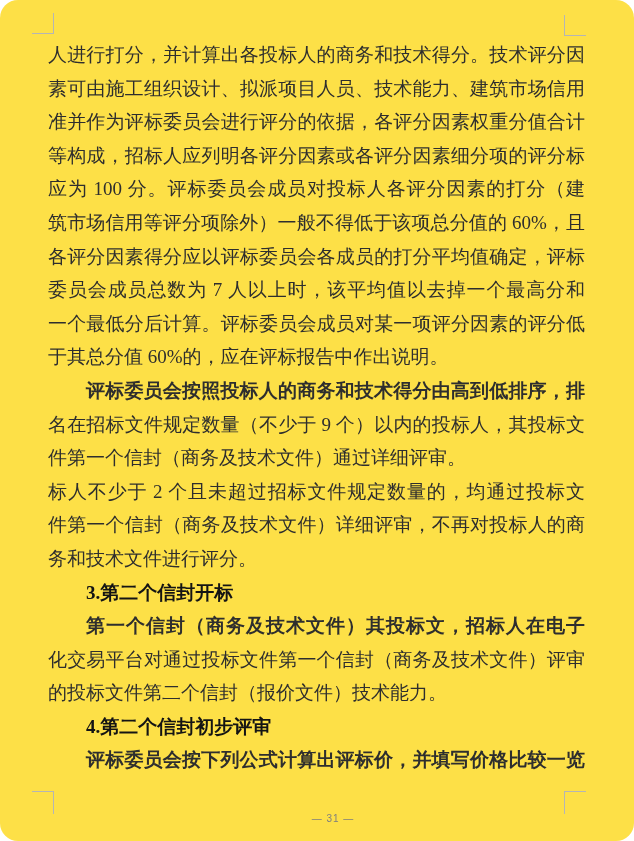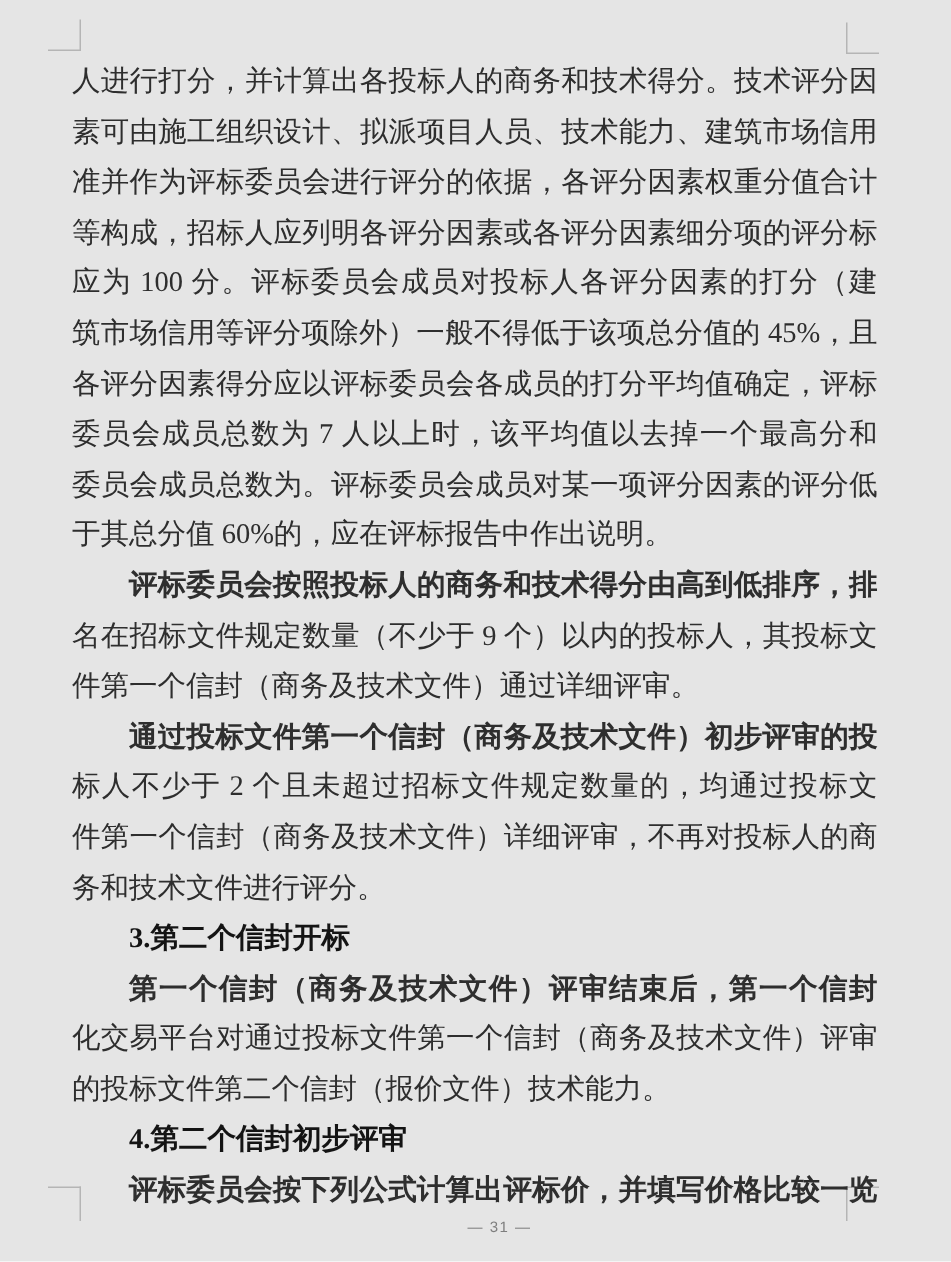--- a/index.html
+++ b/index.html
@@ -10,21 +10,22 @@
   body {
     width: 634px;
     height: 841px;
     position: relative;
     font-family: "Liberation Serif", "DejaVu Serif", serif;
     overflow: hidden;
   }
   .page {
     position: absolute;
     inset: 0;
-    background: #e5e5e5;
+    background: #fde047;
+    border-radius: 18px;
   }
   
   .mark {
     position: absolute;
     width: 21px;
     height: 20px;
   }
   .mark-tl { left: 32px; top: 13px;  border-right: 1px solid #b5b5b5; border-bottom: 1px solid #b5b5b5; }
   .mark-tr { left: 564px; top: 15px; border-left: 1px solid #b5b5b5;  border-bottom: 1px solid #b5b5b5; }
   .mark-bl { left: 32px; top: 791px; height: 22px; border-right: 1px solid #b5b5b5; border-top: 1px solid #b5b5b5; }
@@ -84,38 +85,37 @@
   <div class="mark mark-bl"></div>
   <div class="mark mark-br"></div>
 
   <div class="textarea">
 
     <div class="line">人进行打分，并计算出各投标人的商务和技术得分。技术评分因</div>
     <div class="line">素可由施工组织设计、拟派项目人员、技术能力、建筑市场信用</div>
     <div class="line">准并作为评标委员会进行评分的依据，各评分因素权重分值合计</div>
     <div class="line">等构成，招标人应列明各评分因素或各评分因素细分项的评分标</div>
     <div class="line">应为 100 分。评标委员会成员对投标人各评分因素的打分（建</div>
-    <div class="line">筑市场信用等评分项除外）一般不得低于该项总分值的 45%，且</div>
+    <div class="line">筑市场信用等评分项除外）一般不得低于该项总分值的 60%，且</div>
     <div class="line">各评分因素得分应以评标委员会各成员的打分平均值确定，评标</div>
     <div class="line">委员会成员总数为 7 人以上时，该平均值以去掉一个最高分和</div>
-    <div class="line">委员会成员总数为。评标委员会成员对某一项评分因素的评分低</div>
+    <div class="line">一个最低分后计算。评标委员会成员对某一项评分因素的评分低</div>
     <div class="line end">于其总分值 60%的，应在评标报告中作出说明。</div>
 
     <div class="line ind">评标委员会按照投标人的商务和技术得分由高到低排序，排</div>
     <div class="line">名在招标文件规定数量（不少于 9 个）以内的投标人，其投标文</div>
     <div class="line end">件第一个信封（商务及技术文件）通过详细评审。</div>
 
-    <div class="line ind">通过投标文件第一个信封（商务及技术文件）初步评审的投</div>
     <div class="line">标人不少于 2 个且未超过招标文件规定数量的，均通过投标文</div>
     <div class="line">件第一个信封（商务及技术文件）详细评审，不再对投标人的商</div>
     <div class="line end">务和技术文件进行评分。</div>
 
     <div class="line head ind">3.第二个信封开标</div>
 
-    <div class="line ind">第一个信封（商务及技术文件）评审结束后，第一个信封</div>
+    <div class="line ind">第一个信封（商务及技术文件）其投标文，招标人在电子</div>
     <div class="line">化交易平台对通过投标文件第一个信封（商务及技术文件）评审</div>
     <div class="line end">的投标文件第二个信封（报价文件）技术能力。</div>
 
     <div class="line head ind">4.第二个信封初步评审</div>
 
     <div class="line ind">评标委员会按下列公式计算出评标价，并填写价格比较一览</div>
 
   </div>
 
   <div class="footer">— 31 —</div>

